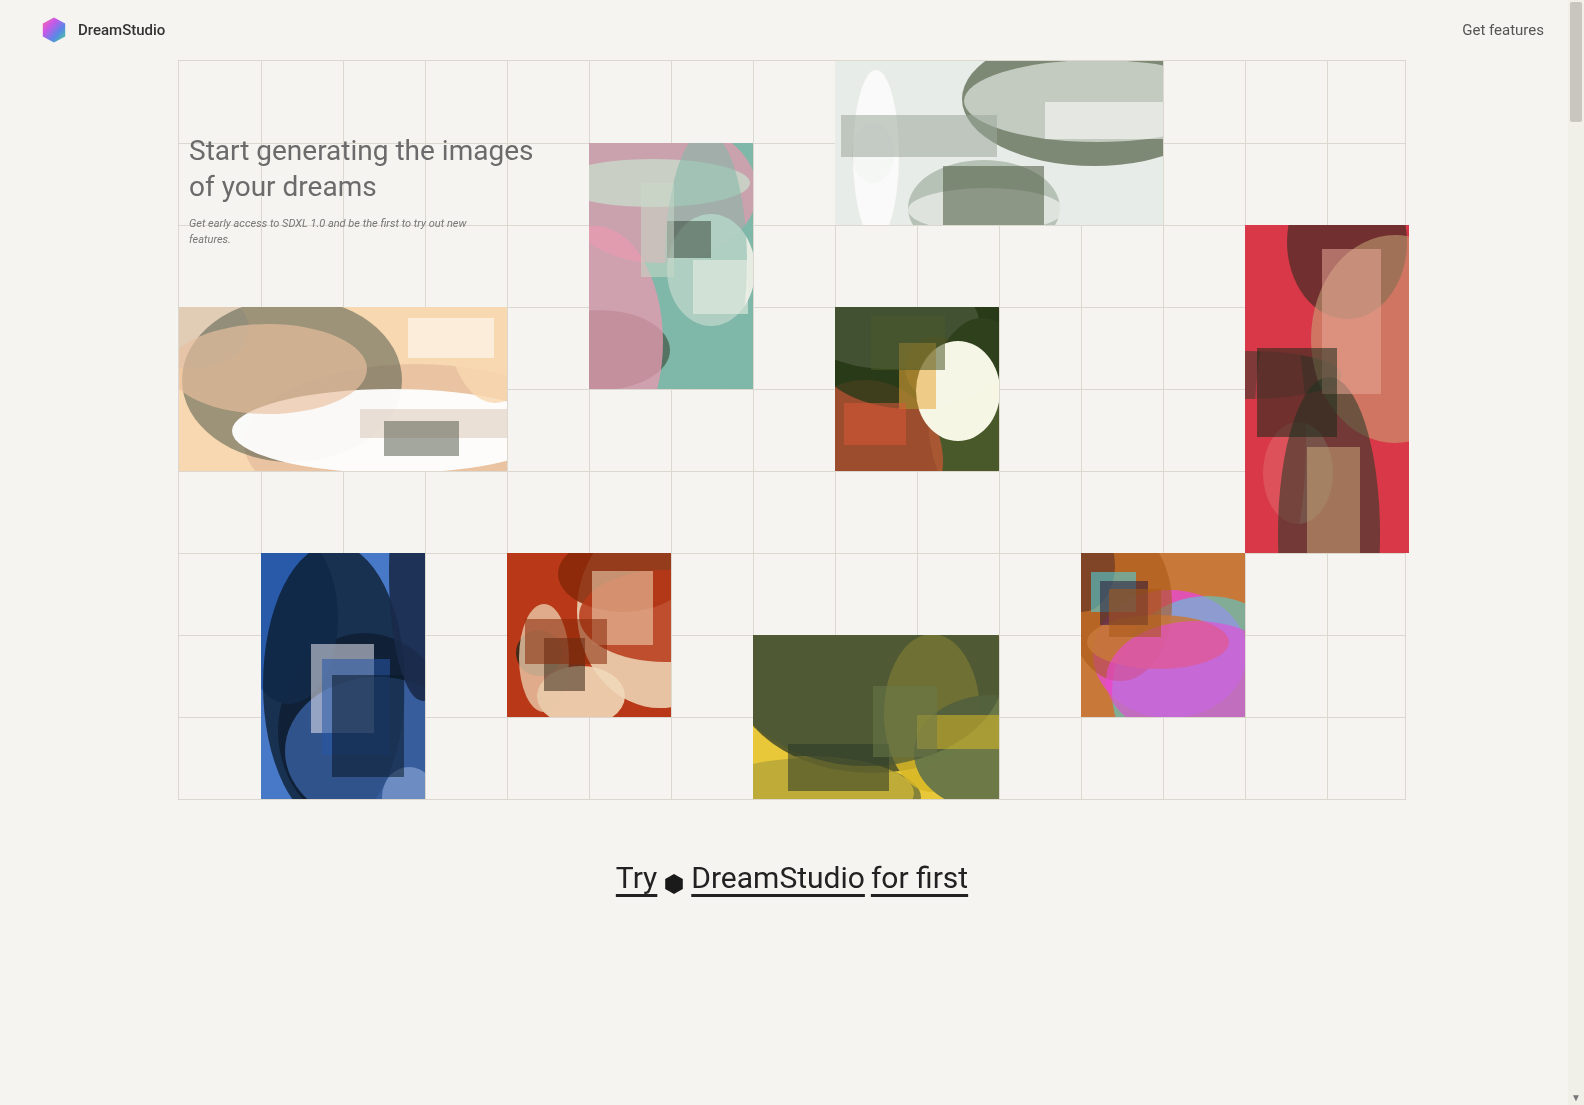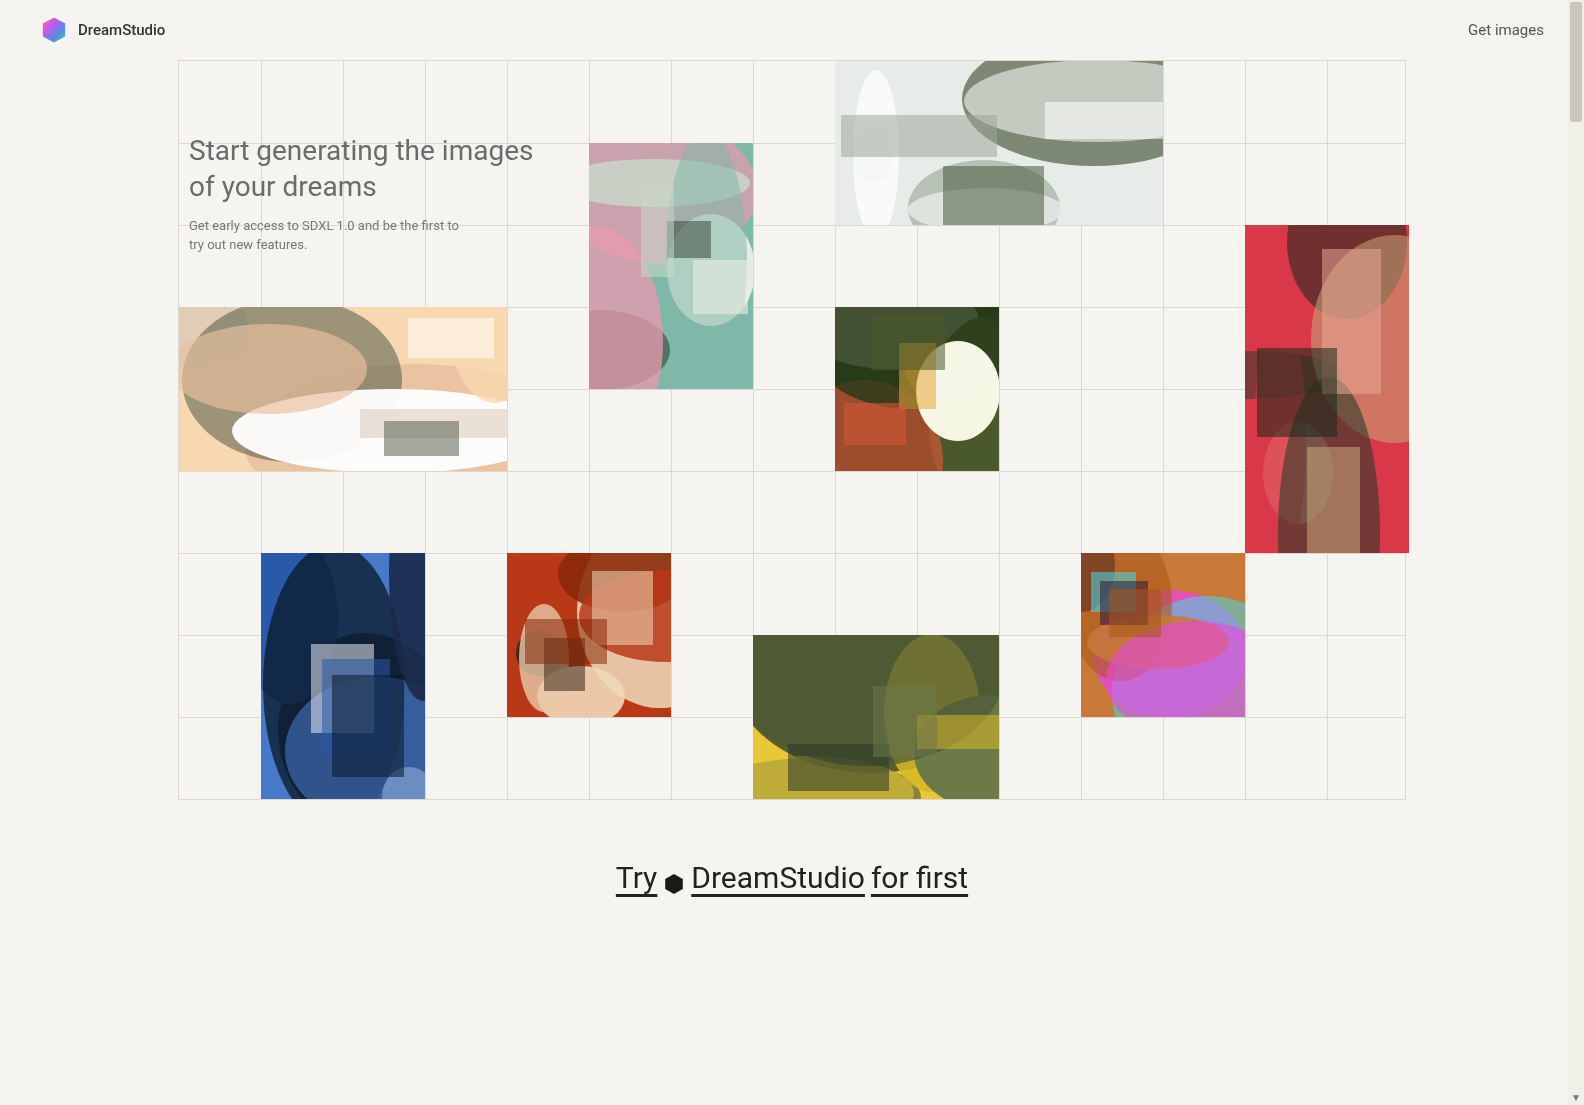--- a/index.html
+++ b/index.html
@@ -14,21 +14,21 @@
     
     .canvas { position: relative; margin: 0 auto; width: 1228px; height: 740px; border: 1px solid #ddd8cf; }
     
     
     .grid { position: absolute; inset: 0; pointer-events: none; }
     .vline { position: absolute; top: 0; bottom: 0; width: 1px; background: #ddd8cf; }
     .hline { position: absolute; left: 0; right: 0; height: 1px; background: #ddd8cf; }
     
     .hero-text { position: absolute; top: 72px; left: 10px; width: 350px; z-index: 5; }
     .hero-title { font-size: 28px; font-weight: 400; color: #6b6b6b; line-height: 1.3; margin-bottom: 10px; }
-    .hero-sub { font-size: 13px; color: #777; line-height: 1.5; max-width: 280px; }
+    .hero-sub { font-size: 11px; color: #777; line-height: 1.5; max-width: 280px; font-style: italic; }
     
     .tile { position: absolute; overflow: hidden; z-index: 3; display:flex; align-items:center; justify-content:center;}
     .tile svg { width: 100%; height: 100%; display: block; }
     
     .cta { text-align: center; margin: 60px 0 28px; }
     .cta-link { font-size: 30px; color: #222; text-decoration: underline; text-underline-offset: 6px; display: inline-flex; align-items: center; gap: 6px; }
     .cta-hex { width: 22px; height: 22px; display:inline-block; }
     
     .scrollbar-track { position: fixed; right: 0; top:0; bottom:0; width: 16px; background: #f0efe8; }
     .scrollbar-thumb { position:absolute; right:2px; top:2px; width:12px; height:120px; background:#c9c6bd; border-radius:2px;}
@@ -48,21 +48,21 @@
             <stop offset="33%" stop-color="#c858e8"></stop>
             <stop offset="66%" stop-color="#5888e8"></stop>
             <stop offset="100%" stop-color="#48d888"></stop>
           </linearGradient>
         </defs>
         <polygon points="50,5 90,27 90,73 50,95 10,73 10,27" fill="url(#lg1)"></polygon>
       </svg>
     </div>
     <span class="brand-name">DreamStudio</span>
   </div>
-  <a class="get-started">Get images</a>
+  <a class="get-started">Get features</a>
 </div>
 
 <div class="canvas">
   <div class="grid" id="grid-lines">
       <div class="vline" style="left: 82px;"></div>
       <div class="vline" style="left: 164px;"></div>
       <div class="vline" style="left: 246px;"></div>
       <div class="vline" style="left: 328px;"></div>
       <div class="vline" style="left: 410px;"></div>
       <div class="vline" style="left: 492px;"></div>

